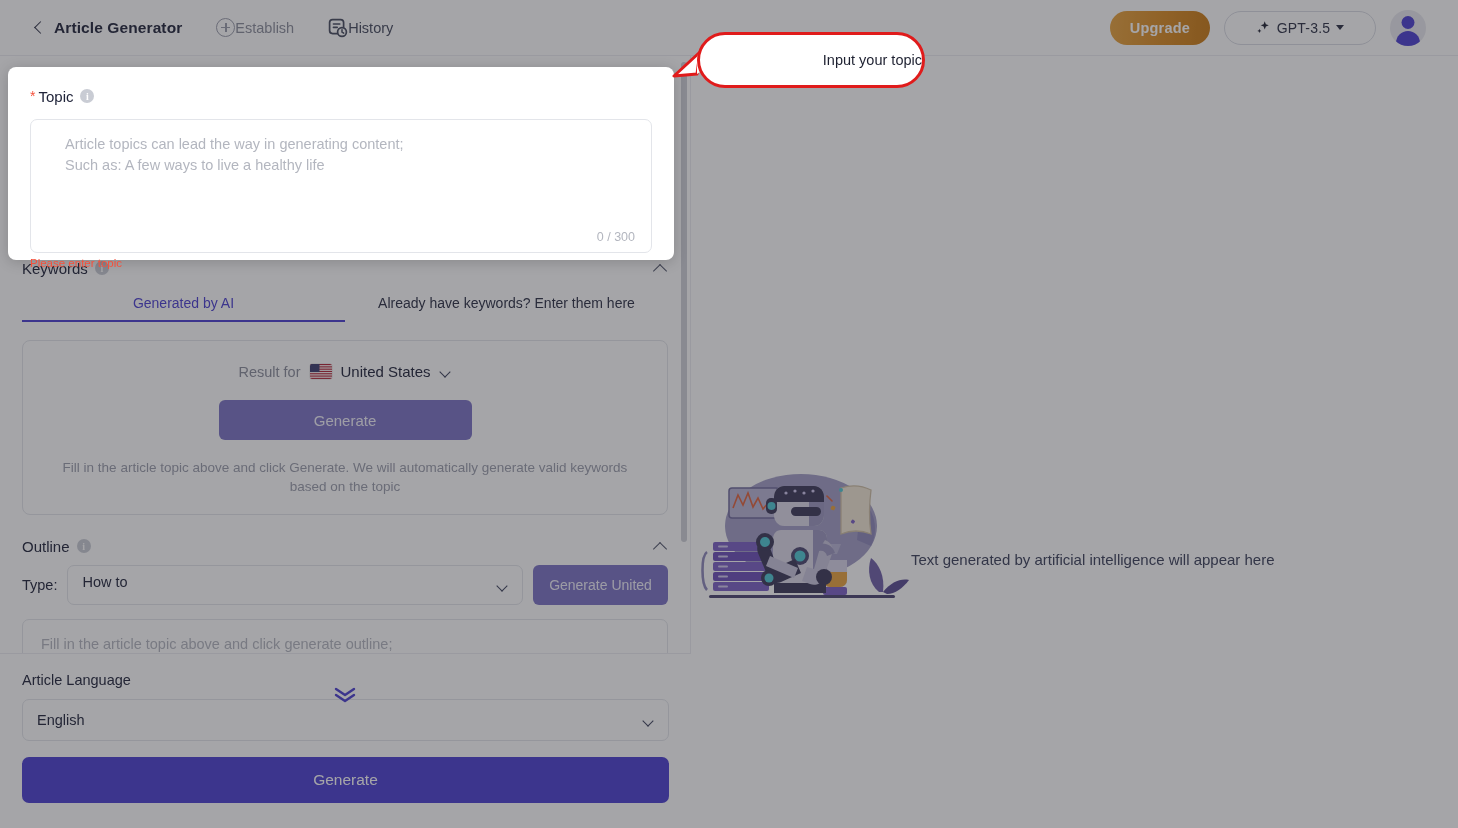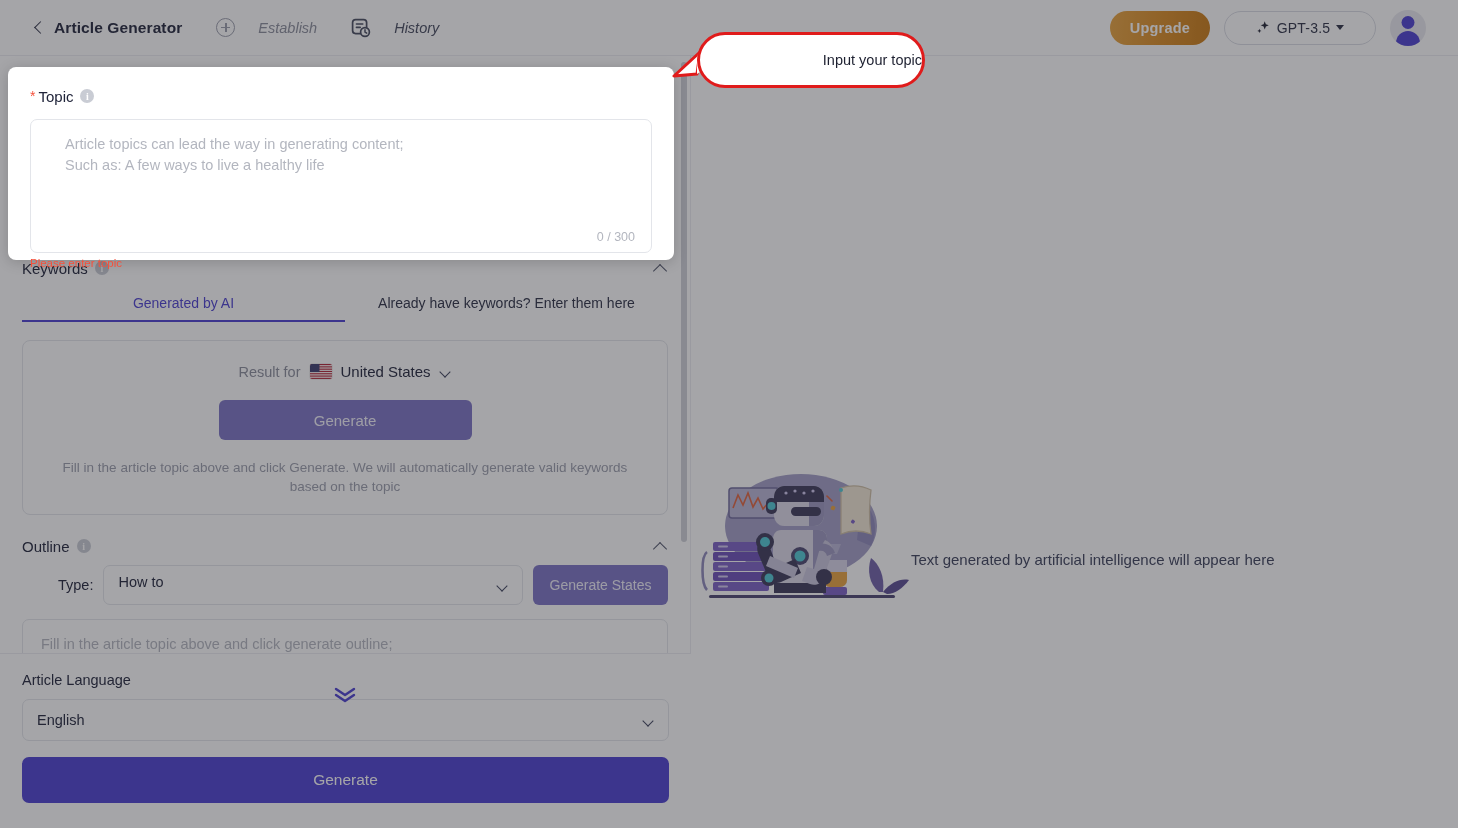--- a/index.html
+++ b/index.html
@@ -34,24 +34,23 @@
     width: 8px; height: 8px;
     border-left: 1.8px solid #2b2f44;
     border-bottom: 1.8px solid #2b2f44;
     transform: rotate(45deg);
   }
   .page-title {
     font-size: 15.5px; font-weight: bold; color: #20243a;
     letter-spacing: .1px; white-space: nowrap;
   }
   .topnav-item {
-    display: flex; align-items: center; gap: 23px;
+    display: flex; align-items: center; gap: 0;
     margin-left: 34px; cursor: pointer;
     white-space: nowrap;
-    font-style: italic;
   }
   .topnav-label { font-size: 14.5px; color: #8a8d9b; }
   .topnav-label.dark { color: #454a5e; }
   .ic-plus {
     width: 19px; height: 19px; border-radius: 50%;
     border: 1.6px solid #9a9dab;
     position: relative; flex: none;
   }
   .ic-plus::before, .ic-plus::after {
     content: ""; position: absolute; background: #9a9dab;
@@ -200,21 +199,21 @@
     background: #7b73c4; color: #f3f2fb; font-size: 15px; cursor: pointer;
     font-family: "Liberation Sans", sans-serif;
   }
   .card-hint {
     margin-top: 18px; font-size: 13.5px; color: #9a9dab;
     line-height: 19px;
   }
 
   
   .type-row { display: flex; align-items: center; gap: 10px; margin-top: 2px; }
-  .type-lbl { font-size: 14.5px; color: #20243a; white-space: nowrap; margin-left: 36px; }
+  .type-lbl { font-size: 14.5px; color: #20243a; white-space: nowrap; }
   .select-box {
     position: relative; flex: 1;
     height: 40px; border: 1px solid #e3e5ea; border-radius: 7px;
     display: flex; align-items: center; padding: 0 34px 6px 14px;
     font-size: 14.5px; color: #20243a; background: #fff; cursor: pointer;
   }
   .select-box .chev-sm { position: absolute; right: 14px; top: 14px; }
   .btn-generate-outline {
     width: 135px; height: 40px; border: none; border-radius: 6px;
     background: #7b73c4; color: #efeefa; font-size: 14px; cursor: pointer;
@@ -394,21 +393,21 @@
         <span class="ic-info">i</span>
         <span class="collapse-chevron"></span>
       </div>
 
       <div class="type-row">
         <span class="type-lbl">Type:</span>
         <div class="select-box">
           <span>How to</span>
           <span class="chev-sm"></span>
         </div>
-        <button class="btn-generate-outline">Generate States</button>
+        <button class="btn-generate-outline">Generate United</button>
       </div>
 
       <div class="outline-box">
         <div class="ph-line">Fill in the article topic above and click generate outline;</div>
 
       </div>
     </div>
 
     <div class="expand-chevrons" style="left:345px;top:628px;position:absolute">
       <svg viewBox="0 0 28 22" width="28" height="22">

